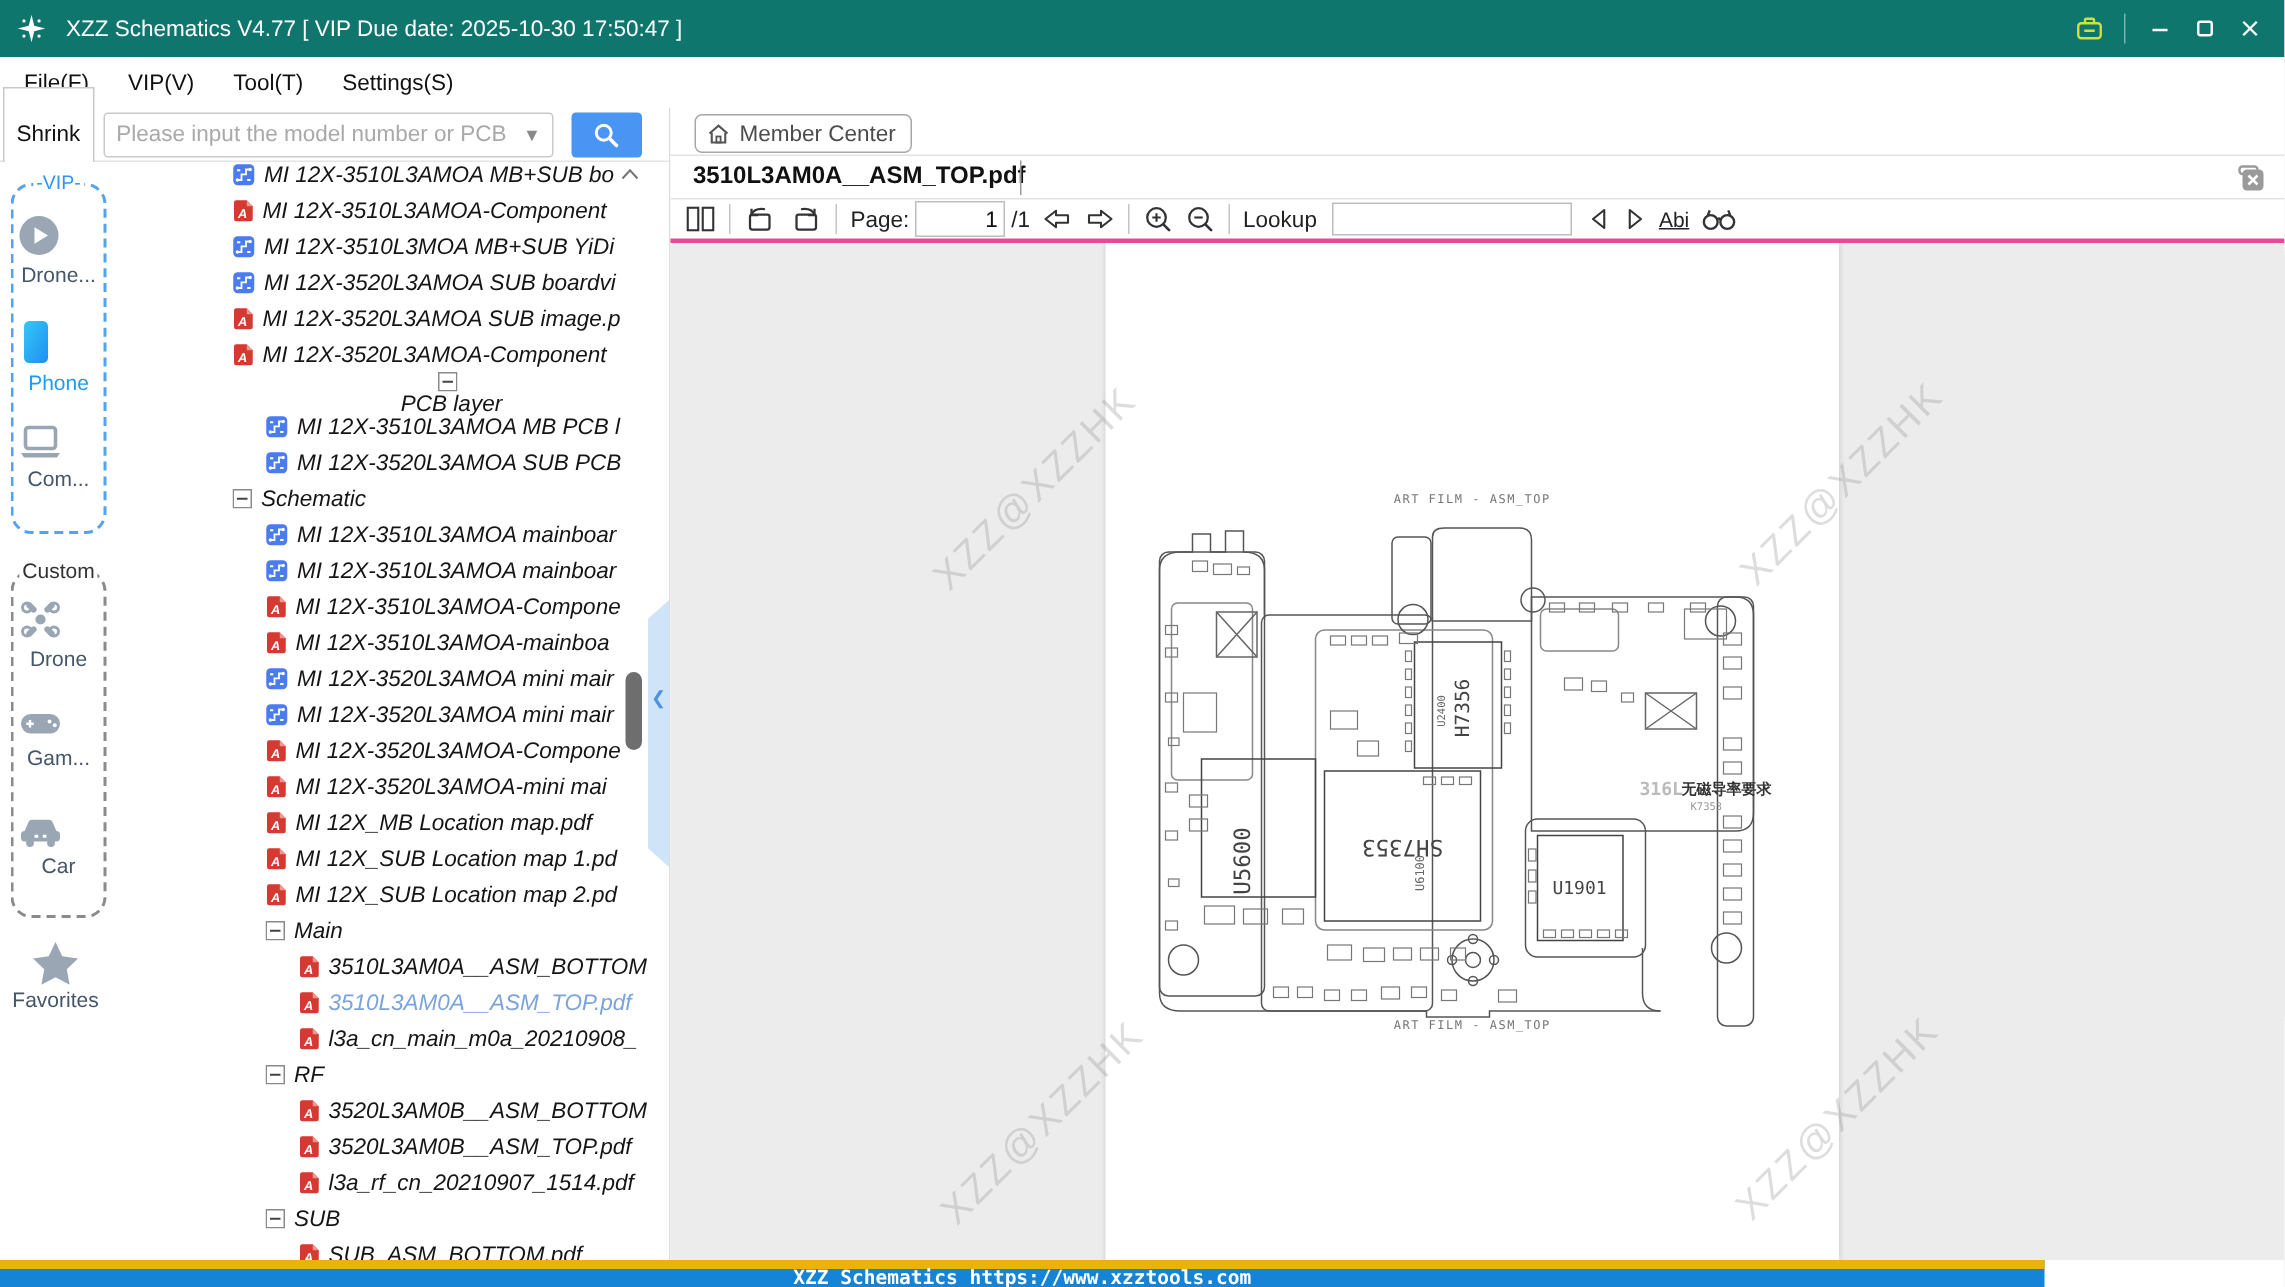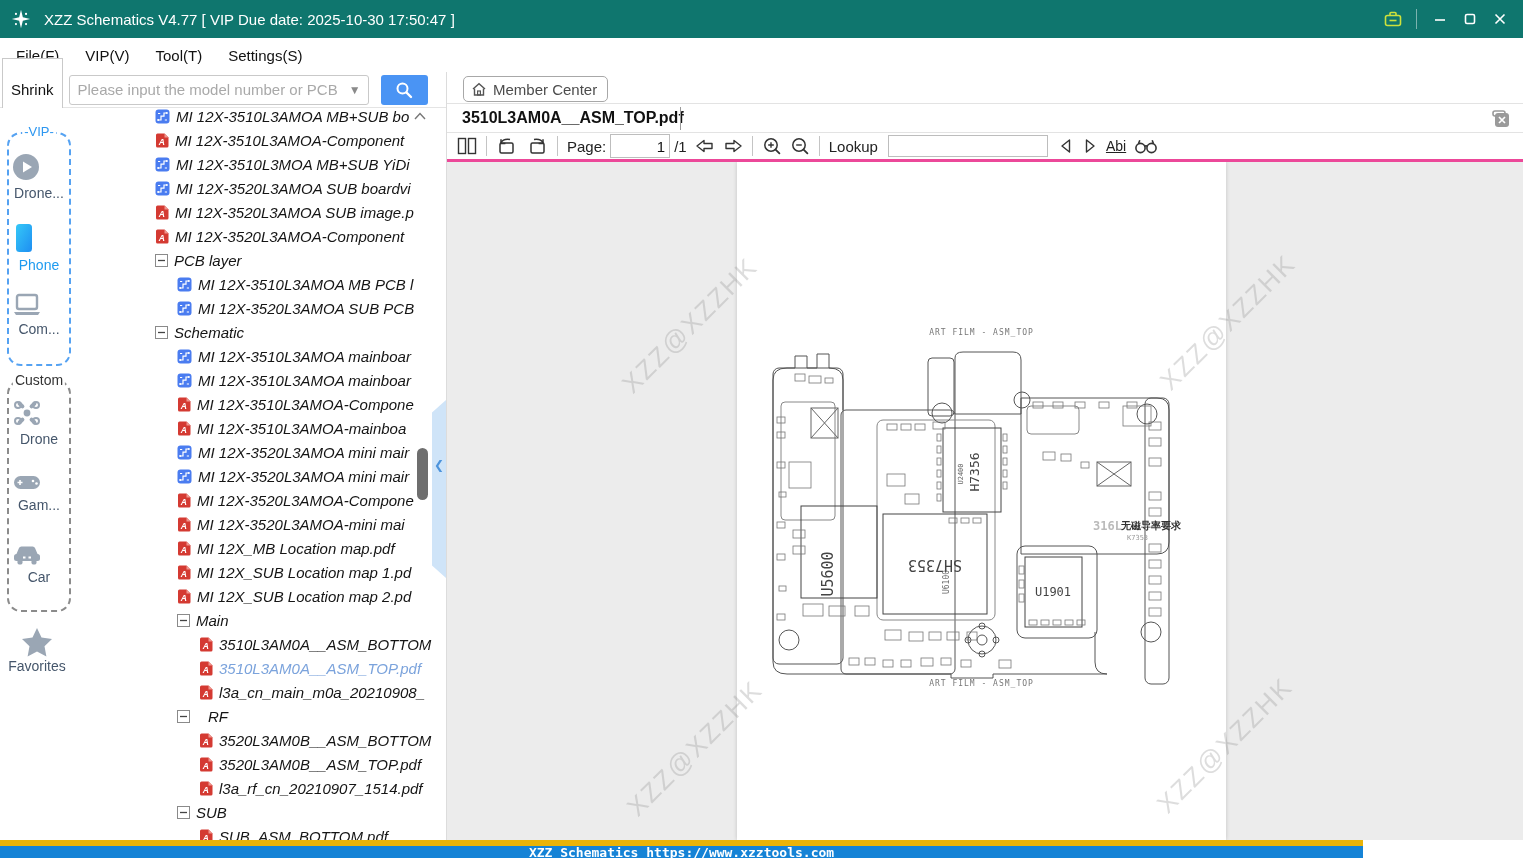--- a/index.html
+++ b/index.html
@@ -21,21 +21,21 @@
   .menu-item{margin-right:26px;color:#111;cursor:default;}
   
   .searchrow{position:absolute;left:0;top:72px;width:447px;height:36px;background:#fff;border-bottom:1px solid #e4e4e4;display:flex;align-items:center;box-sizing:border-box;}
   .shrink-btn{margin-left:2px;height:30px;padding:16px 8px;border:1px solid #c9c9c9;background:#fff;display:flex;align-items:center;font-size:15px;color:#111;}
   .model-input{margin-left:6px;width:300px;height:30px;border:1px solid #c9c9c9;border-radius:3px;display:flex;align-items:center;box-sizing:border-box;background:#fff;}
   .model-input .ph{flex:1;color:#a9a9a9;padding-left:8px;font-size:15px;white-space:nowrap;overflow:hidden;}
   .model-input .chev{color:#8a8a8a;padding:0 7px;font-size:12px;}
   .search-btn{margin-left:12px;width:47px;height:30px;background:#4a94f4;border-radius:3px;display:flex;align-items:center;justify-content:center;}
   
   .rail{position:absolute;left:0;top:108px;width:88px;height:732px;background:#fff;}
-  .vipbox{position:absolute;left:7px;top:24px;width:60px;height:230px;border:2px dashed #55a2f2;border-radius:14px;}
+  .vipbox{position:absolute;left:7px;top:14px;width:60px;height:230px;border:2px dashed #55a2f2;border-radius:14px;}
   .vipbox .boxlabel{position:absolute;top:-10px;left:50%;transform:translateX(-50%);background:#fff;padding:0 2px;color:#2e97f0;font-size:13px;white-space:nowrap;}
   .custombox{position:absolute;left:7px;top:272px;width:60px;height:228px;border:2px dashed #8b8b8b;border-radius:14px;}
   .custombox .boxlabel{position:absolute;top:-10px;left:50%;transform:translateX(-50%);background:#fff;padding:0 2px;color:#333;font-size:14px;white-space:nowrap;}
   .rail-item{position:absolute;left:0;width:56px;text-align:center;cursor:default;}
   .rail-item .ric{display:block;margin:0 auto 3px auto;}
   .rail-item .rlabel{font-size:14px;color:#45566b;white-space:nowrap;}
   .rail-item.active .rlabel{color:#1e9bf0;}
   .fav-item{position:absolute;left:0;top:518px;width:74px;text-align:center;}
   .fav-item .rlabel{font-size:14px;color:#45566b;}
   
@@ -295,21 +295,21 @@
       <div class="trow" style="padding-left: 67px;">
         <span class="ticon">
           <svg width="14" height="15" viewBox="0 0 14 15">
             <path d="M1 2 Q1 0.5 2.5 0.5 L9.5 0.5 L13.5 4.5 L13.5 13 Q13.5 14.5 12 14.5 L2.5 14.5 Q1 14.5 1 13 Z" fill="#d43a32"></path>
             <path d="M9.5 0.5 L9.5 4.5 L13.5 4.5 Z" fill="#ef968e"></path>
             <text x="6.8" y="12" font-size="8.5" font-weight="bold" fill="#fff" text-anchor="middle" font-family="Liberation Sans, sans-serif">A</text>
           </svg>
         </span>
         <span class="tlabel">MI 12X-3520L3AMOA-Component</span>
       </div>
-      <div class="trow" style="padding-left: 67px;">
+      <div class="trow" style="padding-left: 67px; flex-direction: column;">
         <span class="ticon">
           <svg width="13" height="13" viewBox="0 0 13 13">
             <rect x="0.5" y="0.5" width="12" height="12" fill="#fff" stroke="#8a8a8a"></rect>
             <path d="M3 6.5 L10 6.5" stroke="#444" stroke-width="1.3"></path>
           </svg>
         </span>
         <span class="tlabel">PCB layer</span>
       </div>
       <div class="trow" style="padding-left: 89px;">
         <span class="ticon">
@@ -494,21 +494,21 @@
       <div class="trow" style="padding-left: 111px;">
         <span class="ticon">
           <svg width="14" height="15" viewBox="0 0 14 15">
             <path d="M1 2 Q1 0.5 2.5 0.5 L9.5 0.5 L13.5 4.5 L13.5 13 Q13.5 14.5 12 14.5 L2.5 14.5 Q1 14.5 1 13 Z" fill="#d43a32"></path>
             <path d="M9.5 0.5 L9.5 4.5 L13.5 4.5 Z" fill="#ef968e"></path>
             <text x="6.8" y="12" font-size="8.5" font-weight="bold" fill="#fff" text-anchor="middle" font-family="Liberation Sans, sans-serif">A</text>
           </svg>
         </span>
         <span class="tlabel">l3a_cn_main_m0a_20210908_</span>
       </div>
-      <div class="trow" style="padding-left: 89px; gap: 12px;">
+      <div class="trow" style="padding-left: 89px;">
         <span class="ticon">
           <svg width="13" height="13" viewBox="0 0 13 13">
             <rect x="0.5" y="0.5" width="12" height="12" fill="#fff" stroke="#8a8a8a"></rect>
             <path d="M3 6.5 L10 6.5" stroke="#444" stroke-width="1.3"></path>
           </svg>
         </span>
         <span class="tlabel">RF</span>
       </div>
       <div class="trow" style="padding-left: 111px;">
         <span class="ticon">

